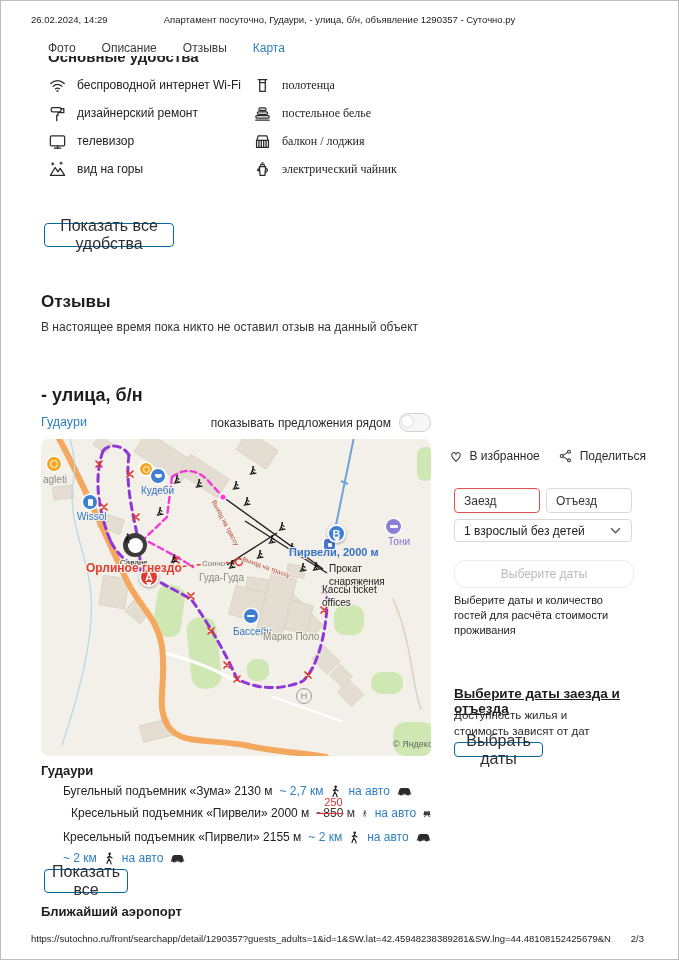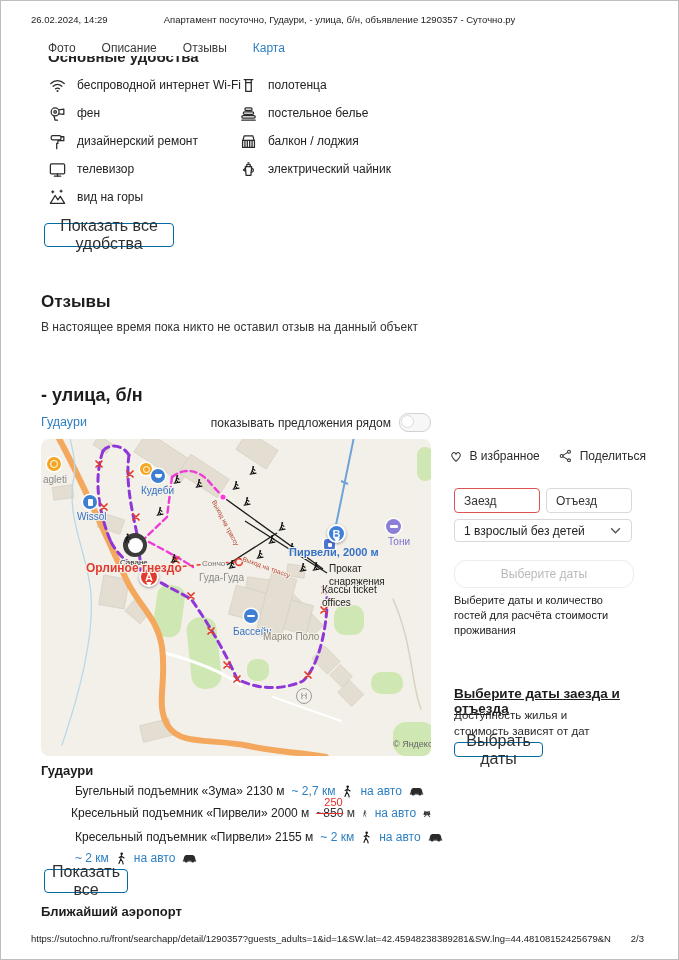--- a/index.html
+++ b/index.html
@@ -16,21 +16,21 @@
   .tabs{position:absolute;top:40px;left:47px;display:flex;gap:26px;font-size:12px;color:#3a3a3a;}
   .tab{cursor:pointer;}
   .tab.active{color:#2d7fc1;}
   
   .cut-heading{position:absolute;top:55px;left:47px;height:9px;overflow:hidden;}
   .cut-heading span{display:block;font-size:15px;font-weight:700;margin-top:-8px;color:#222;}
   
   .amenities{position:absolute;top:70px;left:47px;width:560px;}
   .am-col{position:absolute;top:0;display:flex;flex-direction:column;}
   .am-col.left{left:0;}
-  .am-col.right{left:191px;}
+  .am-col.right{left:205px;font-family:Liberation Serif, serif;}
   .am-item{display:flex;align-items:center;gap:10px;height:28px;font-size:12px;color:#222;}
   .am-ic{width:19px;height:19px;stroke:#2b2b2b;stroke-width:1.6;fill:none;stroke-linecap:round;stroke-linejoin:round;flex:0 0 auto;}
   .btn{border:1px solid #0369a1;border-radius:4px;background:#fff;color:#2f2f2f;font-size:16px;
        display:inline-flex;align-items:center;justify-content:center;box-sizing:border-box;cursor:pointer;}
   .btn-show-amen{position:absolute;left:43px;top:222px;width:130px;height:24px;}
   
   .h-reviews{position:absolute;left:40px;top:291px;font-size:17px;font-weight:700;color:#1d1d1d;}
   .reviews-empty{position:absolute;left:40px;top:319px;font-size:12px;color:#333;}
   
   .h-listing{position:absolute;left:40px;top:384px;font-size:18px;font-weight:700;color:#1d1d1d;}
@@ -69,21 +69,21 @@
        box-sizing:border-box;display:flex;align-items:center;padding:0 9px;font-size:12px;color:#222;background:#fff;cursor:pointer;}
   .guest-select svg{position:absolute;right:10px;width:11px;height:7px;stroke:#555;stroke-width:1.6;fill:none;}
   .btn-dates-disabled{position:absolute;left:453px;top:559px;width:178px;height:26px;border:1px solid #ececec;
        border-radius:12px;background:#fff;color:#b9b9b9;font-size:12px;display:flex;align-items:center;justify-content:center;}
   .side-hint{position:absolute;left:453px;top:592px;width:184px;font-size:11px;color:#222;line-height:1.35;}
   .cta-title{position:absolute;left:453px;top:685px;font-size:13.5px;font-weight:700;color:#1d1d1d;text-decoration:underline;}
   .cta-text{position:absolute;left:453px;top:707px;width:162px;font-size:11.5px;color:#2b2b2b;line-height:1.35;}
   .btn-cta{position:absolute;left:453px;top:741px;width:89px;height:15px;}
   
   .h-lifts{position:absolute;left:40px;top:762px;font-size:13px;font-weight:700;color:#1d1d1d;}
-  .lift-row{position:absolute;left:74px;font-size:12px;color:#222;display:flex;align-items:center;gap:7px;white-space:nowrap;}
+  .lift-row{position:absolute;left:62px;font-size:12px;color:#222;display:flex;align-items:center;gap:7px;white-space:nowrap;}
   .lift-row .blue{color:#2d7fc1;cursor:pointer;}
   .walk-svg{width:11px;height:13px;}
   .car-svg{width:15px;height:10px;}
   .dist-edit{position:relative;display:inline-block;color:#333;}
   .dist-edit s{text-decoration:line-through;text-decoration-color:#e03030;color:#333;}
   .dist-edit .new{position:absolute;top:-10px;left:8px;color:#e03030;font-size:11px;}
   .lift-close{position:absolute;left:352px;color:#555;font-size:14px;cursor:pointer;top:0;}
   .btn-show-all{position:absolute;left:43px;top:868px;width:84px;height:24px;}
   .h-airport{position:absolute;left:40px;top:903px;font-size:13px;font-weight:700;color:#1d1d1d;}
 </style>
@@ -111,29 +111,20 @@
   <div class="amenities">
     <div class="am-col left">
       <div class="am-item">
         <svg class="am-ic" viewBox="0 0 24 24">
             <path d="M3.5,9.5 C8.5,4.8 15.5,4.8 20.5,9.5"></path>
             <path d="M6.5,13 C9.8,10 14.2,10 17.5,13"></path>
             <path d="M9.5,16.2 C11,15 13,15 14.5,16.2"></path>
             <circle cx="12" cy="19" r="1.3" fill="#2b2b2b" stroke="none"></circle>
           </svg>
         <span>беспроводной интернет Wi-Fi</span>
-      </div>
-      <div class="am-item">
-        <svg class="am-ic" viewBox="0 0 24 24">
-            <circle cx="9" cy="10" r="5"></circle>
-            <circle cx="9" cy="10" r="1.6"></circle>
-            <path d="M13.8,7.5 L20,6.5 V13 L13.8,12.5"></path>
-            <path d="M7.5,14.8 L9,20.5 h3"></path>
-          </svg>
-        <span>фен</span>
       </div>
       <div class="am-item">
         <svg class="am-ic" viewBox="0 0 24 24">
             <rect x="4" y="4.5" width="12.5" height="5.5" rx="2"></rect>
             <path d="M16.5,6 H20 V11 H12.5 V14.5 H11 V21"></path>
           </svg>
         <span>дизайнерский ремонт</span>
       </div>
       <div class="am-item">
         <svg class="am-ic" viewBox="0 0 24 24">

